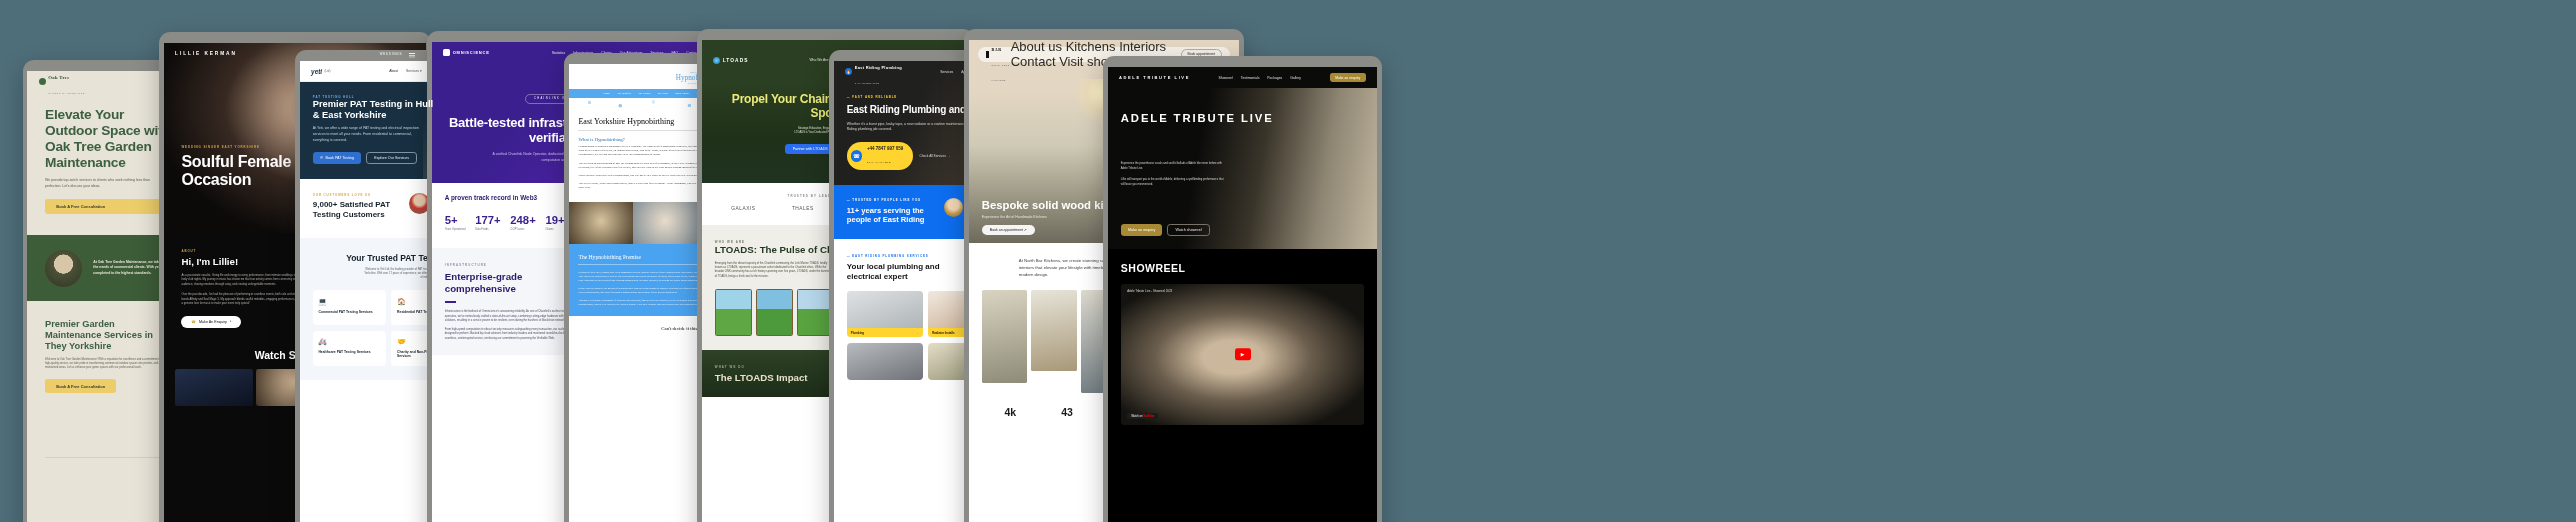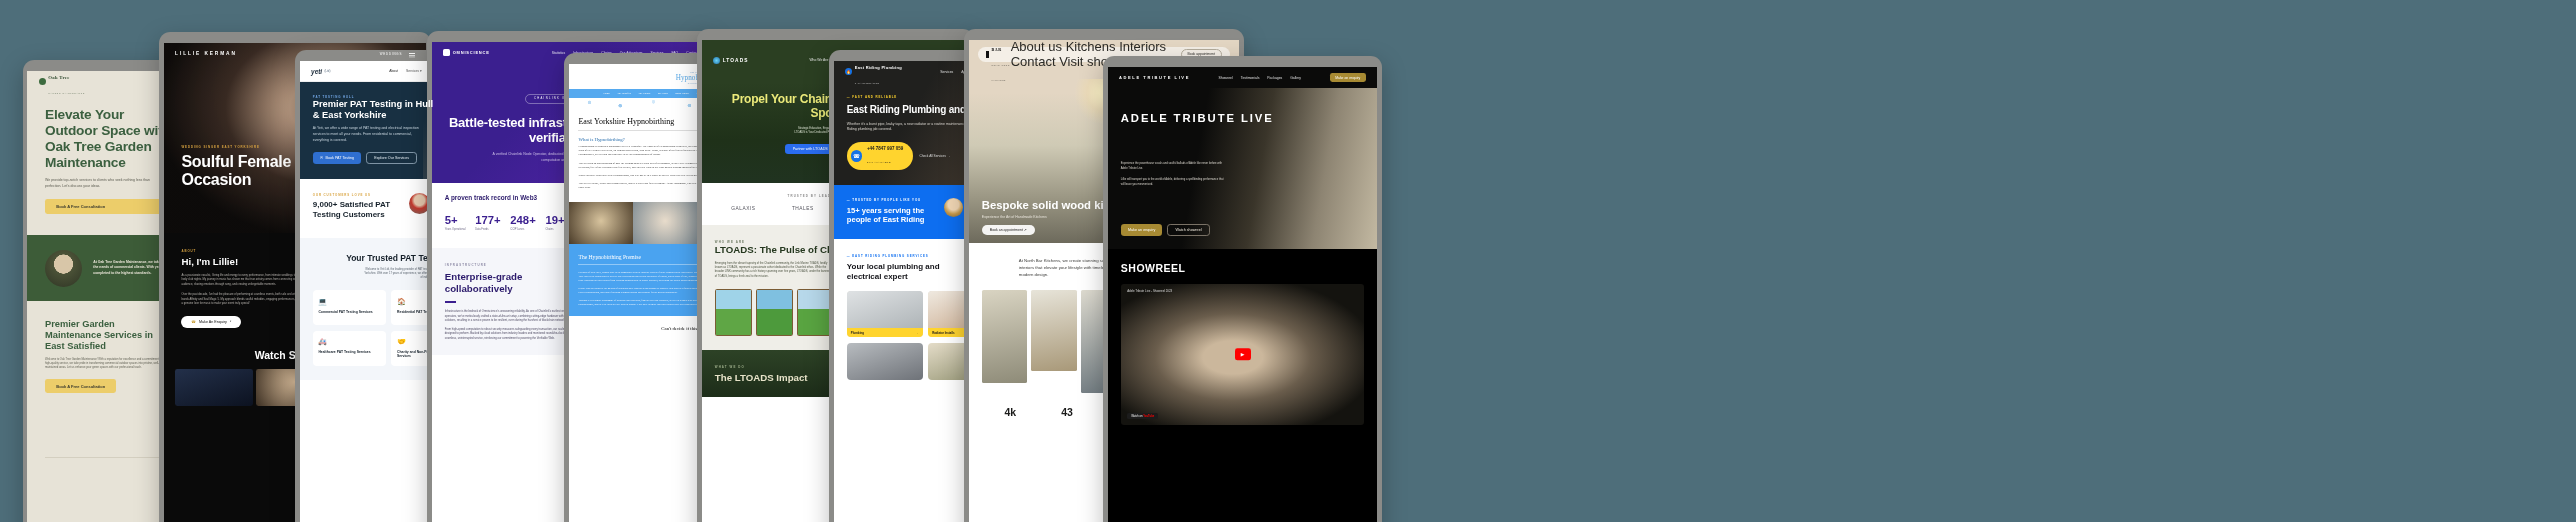--- a/index.html
+++ b/index.html
@@ -246,21 +246,21 @@
         <div class="oak-img"></div>
       </div>
 
       <div class="oak-band">
         <div class="oak-ava"></div>
         <div class="body-txt" style="font-size:3.4px;font-weight:600">At Oak Tree Garden Maintenance, we take pride in delivering top-tier garden maintenance services tailored to meet the needs of commercial clients. With years of experience and a commitment to excellence, we ensure every job is completed to the highest standards.</div>
       </div>
 
       <div class="oak-sec2">
         <div style="flex:1">
-          <div style="font-size:9.3px;font-weight:800;color:#3c6040;line-height:1.2">Premier Garden Maintenance Services in East Satisfied</div>
+          <div style="font-size:9.3px;font-weight:800;color:#3c6040;line-height:1.2">Premier Garden Maintenance Services in They Yorkshire</div>
           <div class="tiny" style="color:#5f5f53;margin-top:5.6px">Welcome to Oak Tree Garden Maintenance! With a reputation for excellence and a commitment to high-quality service, we take pride in transforming commercial outdoor spaces into pristine, well-maintained areas. Let us enhance your green spaces with our professional touch.</div>
           <div class="oak-btn" style="display:inline-block;margin-top:8px">Book A Free Consultation</div>
         </div>
         <div class="oak-img" style="width:101px;height:121px;border-radius:2.4px;
              background:linear-gradient(160deg,#9fb6c4 0 22%,#6d8456 22% 34%,#b9ad97 34% 62%,#8b7a5e 62%,#5d4f3a 100%)"></div>
       </div>
       <div style="height:0.8px;background:#d4cfc0;margin:0 17.7px"></div>
     </div>
   </div>
 
@@ -429,21 +429,21 @@
           </div>
         <div>
             <div class="om-num">99.9%</div>
             <div class="om-lbl">Uptime</div>
           </div>
       </div>
 
       <div class="om-infra">
         <div style="flex:1">
           <div class="eyebrow" style="color:#8d8aa5;letter-spacing:1.1px">INFRASTRUCTURE</div>
-          <div class="om-h2" style="margin-top:4px">Enterprise-grade collaboratively</div>
+          <div class="om-h2" style="margin-top:4px">Enterprise-grade comprehensive</div>
           <div style="width:11.3px;height:1.6px;background:#3b1f8f;margin:7.2px 0"></div>
           <div class="tiny" style="color:#4e4a63">Infrastructure is the bedrock of Omniscience's unwavering reliability. As one of Chainlink's earliest verified node operators, we've meticulously crafted a state-of-the-art setup, combining cutting-edge hardware with optimised software solutions, resulting in a service proven to be resilient, even during the harshest of blockchain network environments.</div>
           <div class="tiny" style="color:#4e4a63;margin-top:4.8px">From high-speed computation to robust security measures safeguarding every transaction, our scaled infrastructure is designed to perform. Backed by cloud solutions from industry leaders and monitored round-the-clock, we ensure seamless, uninterrupted service, reinforcing our commitment to powering the Verifiable Web.</div>
         </div>
         <div class="om-logos">
           <div class="om-lg" style="color:#e23b2e">CROWDSTRIKE</div>
           <div class="om-lg" style="color:#333">debian</div>
           <div class="om-lg" style="color:#4285f4">Google Cloud</div>
           <div class="om-lg" style="color:#e8713a">Grafana</div>
           <div class="om-lg" style="color:#326ce5">kubernetes</div>
@@ -596,21 +596,21 @@
               </span>
             </span>
             <span style="font-size:3.2px;color:#ddd;margin-top:8px"><span>Check All Services</span> →</span>
           </div>
         </div>
       </div>
 
       <div class="er-blue">
         <div style="flex:1">
           <div class="eyebrow">— <span>TRUSTED BY PEOPLE LIKE YOU</span></div>
-          <div class="er-h2" style="margin-top:4px">15+ years serving the people of East Riding</div>
+          <div class="er-h2" style="margin-top:4px">11+ years serving the people of East Riding</div>
         </div>
         <div style="width:19.3px;height:19.3px;border-radius:50%;flex:0 0 auto;background:radial-gradient(circle at 50% 35%,#f0d6b4 0 34%,#c79a4c 60%,#7b6238 100%)"></div>
         <div style="flex:1.3">
           <div class="stars">★★★★★</div>
           <div style="font-size:3.9px;font-weight:700;margin-top:2.4px">East Riding Plumbing are so quick and efficient!</div>
           <div class="tiny" style="margin-top:3.2px;color:#dbe8fb">Alex has a keen eye for detail and his workmanship is always of a high standard. It's clear that he takes pride in his what he does, and I've never met a tradesman who keeps the job as tidy as Alex!</div>
         </div>
       </div>
 
       <div class="er-local">

